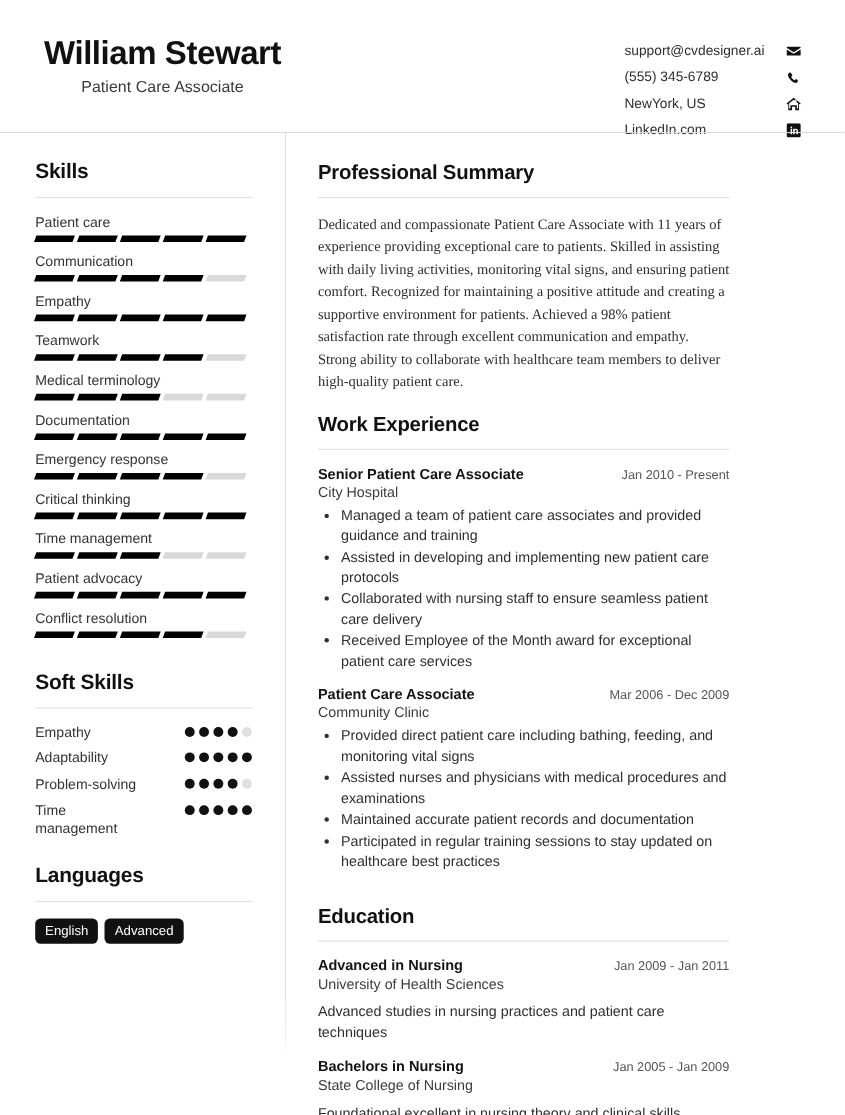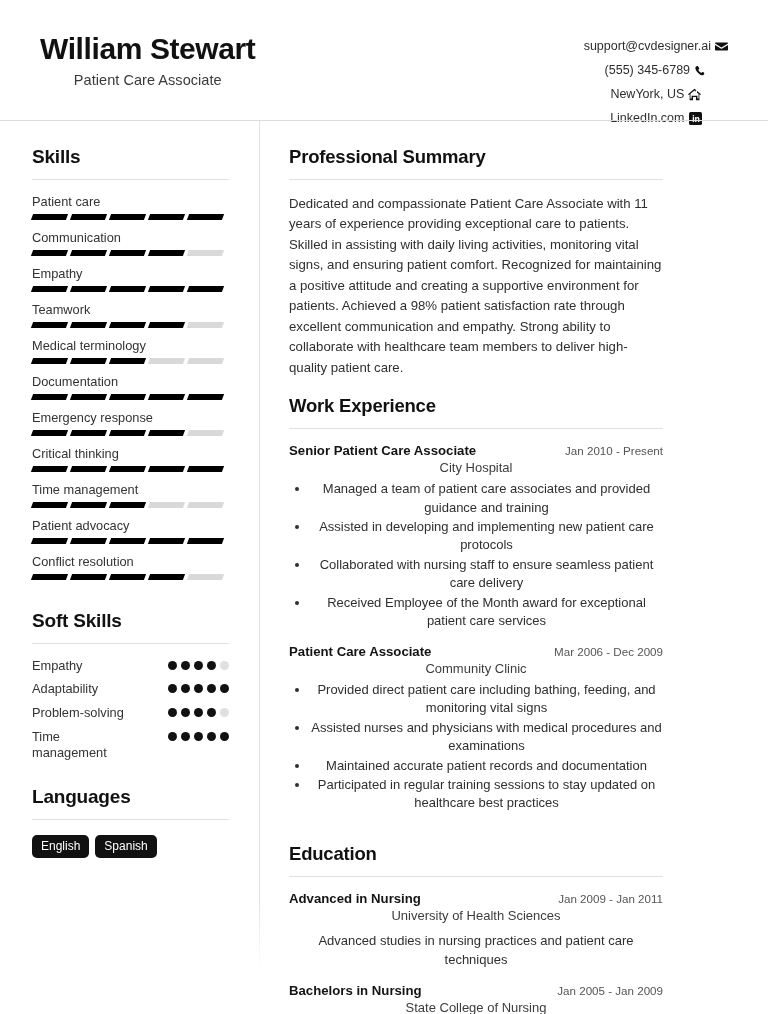--- a/index.html
+++ b/index.html
@@ -19,22 +19,22 @@
   }
   .identity { padding-top: 6px; text-align: center; }
   .name {
     font-size: 30px; font-weight: 700; letter-spacing: -0.4px;
     color: #111; line-height: 1.1; font-stretch: condensed;
   }
   .role { font-size: 14.5px; color: #3a3a3a; margin-top: 7px; letter-spacing: 0.05px; }
 
   .contact { padding-top: 10px; }
   .contact-row {
-    display: flex; align-items: center; justify-content: center;
-    gap: 4px; height: 20px; margin-bottom: 4px;
+    display: flex; align-items: center; justify-content: space-between;
+    gap: 20px; height: 20px; margin-bottom: 4px;
   }
   .contact-text { font-size: 12.5px; color: #2e2e2e; line-height: 1; }
   .contact-icon {
     width: 13px; height: 13px; display: inline-flex;
     align-items: center; justify-content: center; flex: 0 0 13px;
   }
   .contact-icon svg { display: block; }
 
   .header-rule {
     position: absolute; left: 0; top: 120px; width: 768px; height: 1px;
@@ -87,24 +87,25 @@
   .lang-wrap { margin-top: 15px; display: flex; flex-wrap: wrap; gap: 6px; }
   .lang-badge {
     background: #111111; color: #ffffff; font-size: 12px;
     padding: 5px 9px 6px 9px; border-radius: 5px; line-height: 1;
   }
 
   
   .summary-text {
     margin-top: 14px; font-size: 13.2px; line-height: 1.55; color: #2f2f2f;
     text-align: left;
-  }
-
-  
-  .entries { margin-top: 14px; text-align: center; }
+    font-family: Liberation Serif, serif;
+  }
+
+  
+  .entries { margin-top: 14px; }
   .entry { margin-bottom: 13px; }
   .entry-head {
     display: flex; align-items: baseline; justify-content: space-between; gap: 14px;
   }
   .entry-title { font-size: 13.2px; font-weight: 700; color: #141414; }
   .entry-date { font-size: 11.6px; color: #555; white-space: nowrap; flex: 0 0 auto; }
   .entry-org { font-size: 13px; color: #3d3d3d; margin-top: 2px; }
   .bullets { margin: 5px 0 0 0; padding-left: 21px; }
   .bullets li {
     font-size: 13px; line-height: 1.42; color: #2f2f2f; margin-bottom: 1px;
@@ -339,21 +340,21 @@
           </div>
       </div>
 
       <div class="gap-md"></div>
 
       <div class="sec">
         <div class="sec-title">Languages</div>
         <div class="sec-rule"></div>
         <div class="lang-wrap" id="lang-wrap">
             <span class="lang-badge">English</span>
-            <span class="lang-badge">Spanish</span>
+            <span class="lang-badge">Advanced</span>
           </div>
       </div>
 
     </div>
 
     <div class="col-right">
 
       <div class="sec">
         <div class="sec-title small">Professional Summary</div>
         <div class="sec-rule"></div>

